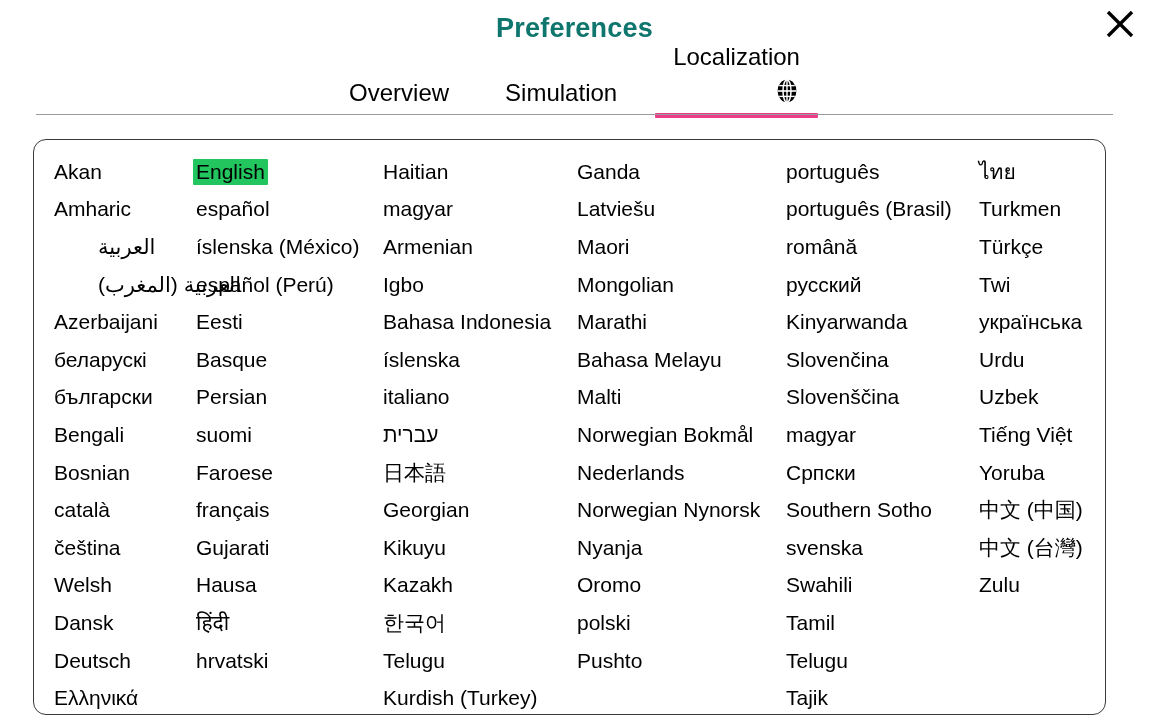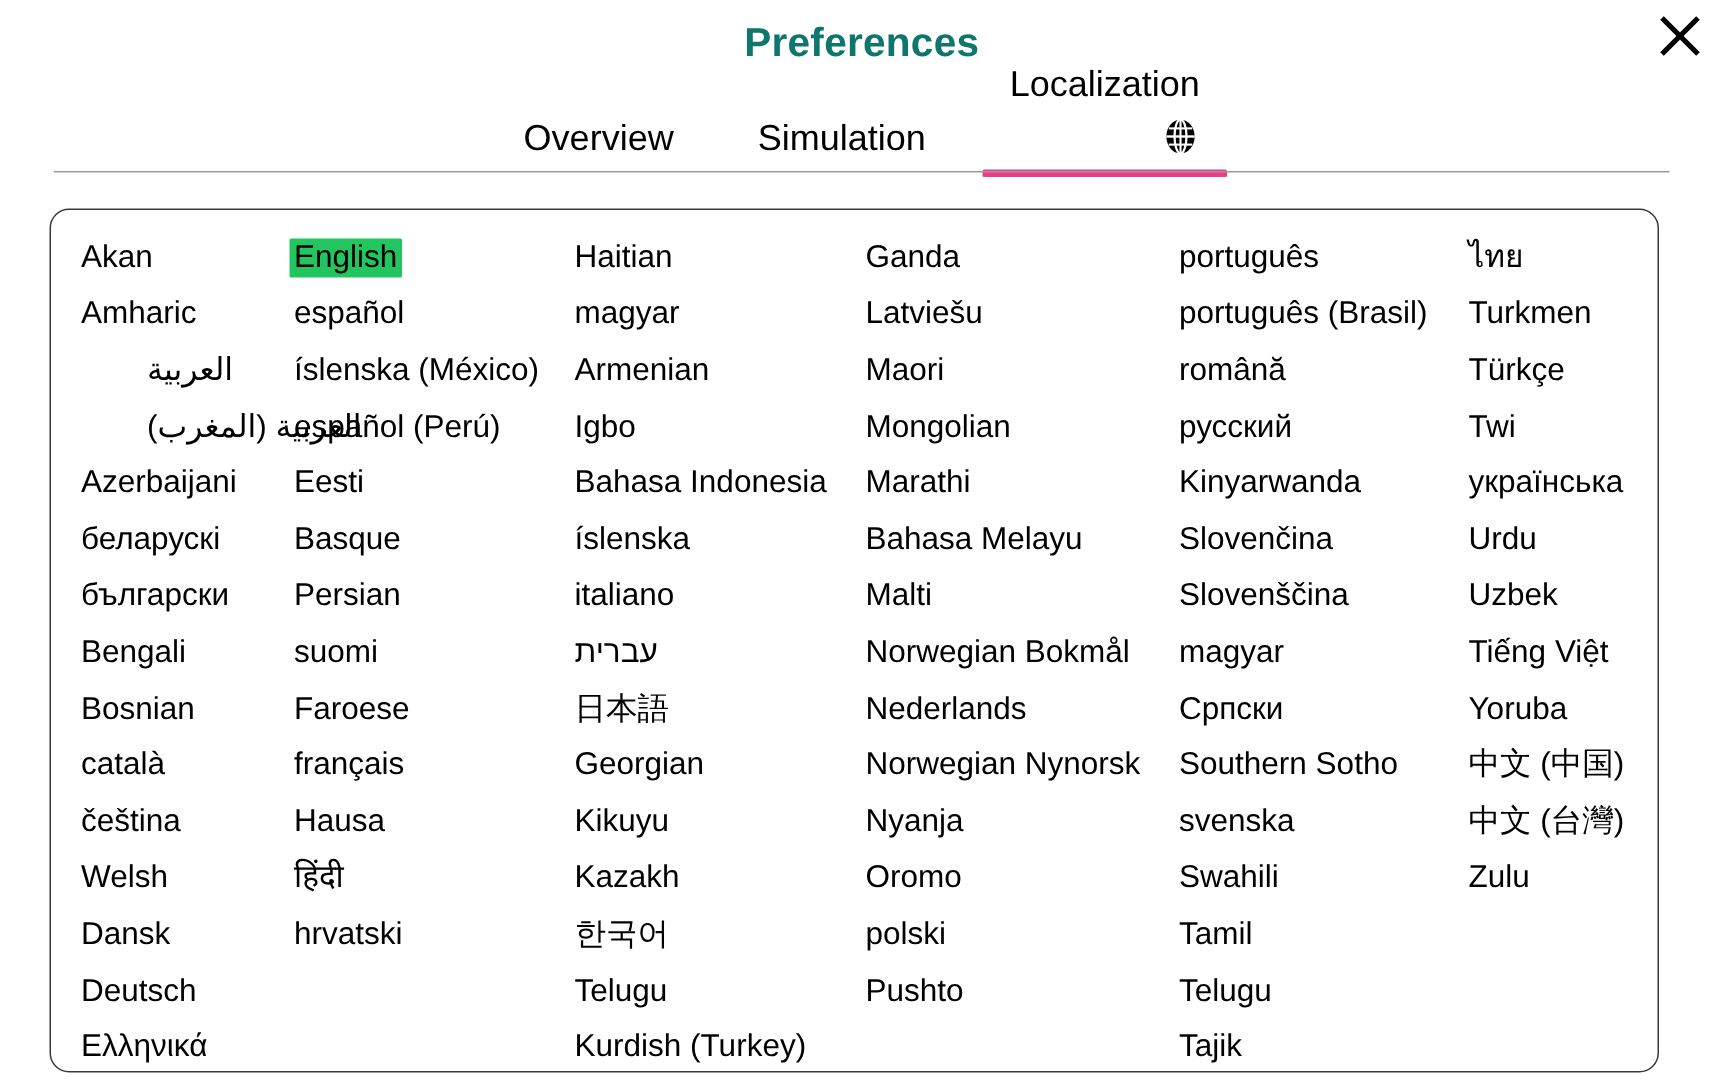--- a/index.html
+++ b/index.html
@@ -262,20 +262,23 @@
         <div class="lang-item">
           <span class="txt">suomi</span>
         </div>
         <div class="lang-item">
           <span class="txt">Faroese</span>
         </div>
         <div class="lang-item">
           <span class="txt">français</span>
         </div>
         <div class="lang-item">
+          <span class="txt">Gujarati</span>
+        </div>
+        <div class="lang-item">
           <span class="txt">Hausa</span>
         </div>
         <div class="lang-item">
           <span class="txt">हिंदी</span>
         </div>
         <div class="lang-item">
           <span class="txt">hrvatski</span>
         </div>
       </div>
       <div class="lang-col">

